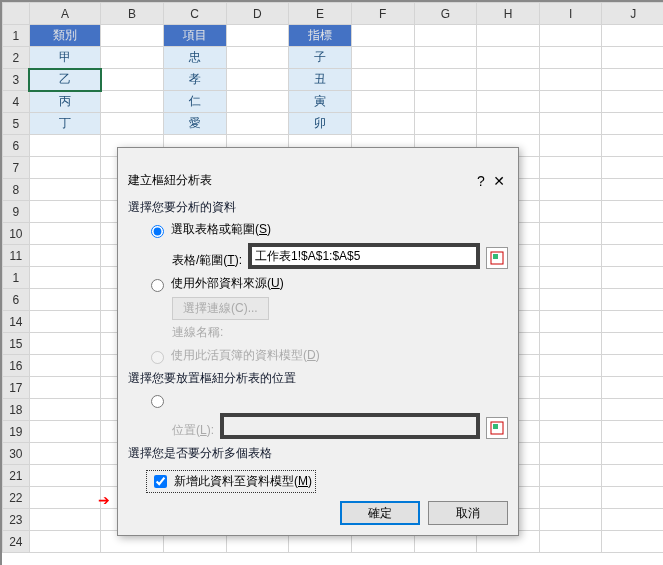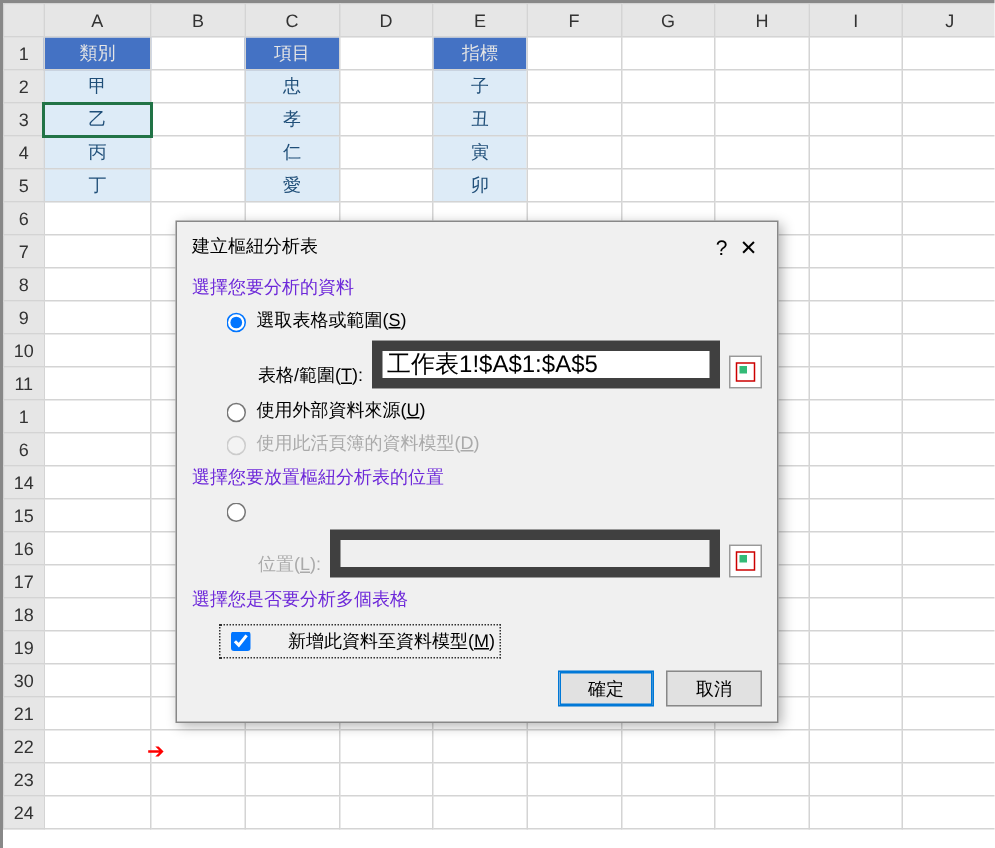--- a/index.html
+++ b/index.html
@@ -6,35 +6,35 @@
 .sheet{position:relative;width:663px;height:565px;border:2px solid #888}
 .grid{border-collapse:collapse;table-layout:fixed}
 .grid td,.grid th{border:1px solid #d4d4d4;text-align:center;height:21px;padding:0;background:#fff}
 .grid th{background:#e6e6e6;font-weight:normal;color:#333}
 .grid .rh{width:26px;background:#e6e6e6}
 .grid .ch{width:63px}
 .grid .ch.nA{width:72px}
 .hdr{background:#4472c4!important;color:#e5e5e5}
 .sel{background:#ddebf7!important;color:#1f4e78}
 .active{outline:2px solid #217346;outline-offset:-1px}
-.dialog{position:absolute;left:115px;top:145px;width:380px;background:#f0f0f0;border:1px solid #888;box-shadow:2px 2px 8px rgba(0,0,0,.3);padding:8px 10px 10px}
+.dialog{position:absolute;left:115px;top:145px;width:380px;background:#f0f0f0;border:1px solid #888;box-shadow:2px 2px 8px rgba(0,0,0,.3);padding:24px 10px 10px}
 .dlg-title{display:flex;align-items:center;margin-bottom:10px}
 .dlg-title span:first-child{flex:1;font-size:12px}
 .help,.close{width:18px;text-align:center;cursor:pointer;font-size:14px}
-.section{margin:6px 0 4px;color:#6d28d9}
-.opt{margin:5px 0 5px 18px;display:flex;gap:4px}
+.section{margin:6px 0 4px;color:#0f172a}
+.opt{margin:5px 0 5px 18px;display:flex;align-items:center;gap:4px}
 .sub{margin-left:44px;display:flex;align-items:flex-end;gap:6px;margin-bottom:6px}
-.sub input[type=text]{flex:1;border:7px solid #404040;height:18px;padding:0 3px;font-size:16px}
+.sub input[type=text]{flex:1;border:4px solid #404040;height:18px;padding:0 3px;font-size:12px}
 .range-btn{width:20px;height:20px;border:1px solid #999;background:#fff;cursor:pointer;display:flex;align-items:center;justify-content:center}
 .range-btn svg{width:14px;height:14px}
 .btn-dis{border:1px solid #ccc;background:#e8e8e8;color:#aaa;padding:2px 10px;margin-left:44px;display:inline-block}
 .disabled{color:#aaa}
-.chk{margin:8px 0 8px 18px;display:flex;align-items:center;gap:22px;border:1px dotted #333;padding:1px 3px;width:fit-content}
+.chk{margin:8px 0 8px 18px;display:flex;align-items:center;gap:4px;border:1px dotted #333;padding:1px 3px;width:fit-content}
 .btns{display:flex;justify-content:flex-end;gap:8px;margin-top:6px}
-.btns button{width:64px;height:24px;border:1px solid #888;background:#e1e1e1;cursor:pointer;font-family:Liberation Sans, sans-serif;font-size:12px}
+.btns button{width:80px;height:24px;border:1px solid #888;background:#e1e1e1;cursor:pointer;font-family:Liberation Sans, sans-serif;font-size:12px}
 .btns button:first-child{border:1px solid #0078d7;box-shadow:0 0 0 1px #0078d7 inset}
 .arrow{position:absolute;left:96px;top:490px;color:red;font-size:14px}
 u.hk{text-decoration:underline}
 </style>
 </head>
 <body>
 
 <div class="sheet">
 <table class="grid" id="grid">
       <tbody>
@@ -387,20 +387,22 @@
           <svg viewBox="0 0 14 14">
             <rect x="1" y="1" width="12" height="12" fill="none" stroke="#c00" stroke-width="1"></rect>
             <rect x="3" y="3" width="5" height="5" fill="#3b7"></rect>
           </svg>
         </div>
   </div>
   <div class="opt">
     <input type="radio" name="src" style="">
     <span><span>使用外部資料來源</span>(<u class="hk">U</u>)</span>
   </div>
+  <div class="btn-dis"><span>選擇連線</span>(<span>C</span>)...</div>
+  <div class="sub disabled" style="margin-top:4px">連線名稱:</div>
   <div class="opt disabled">
     <input type="radio" name="src" disabled="" style="">
     <span><span>使用此活頁簿的資料模型</span>(<u class="hk">D</u>)</span>
   </div>
 
   <div class="section">選擇您要放置樞紐分析表的位置</div>
   <div class="opt">
     <input type="radio" name="dest" style="">
   </div>
   <div class="sub">

